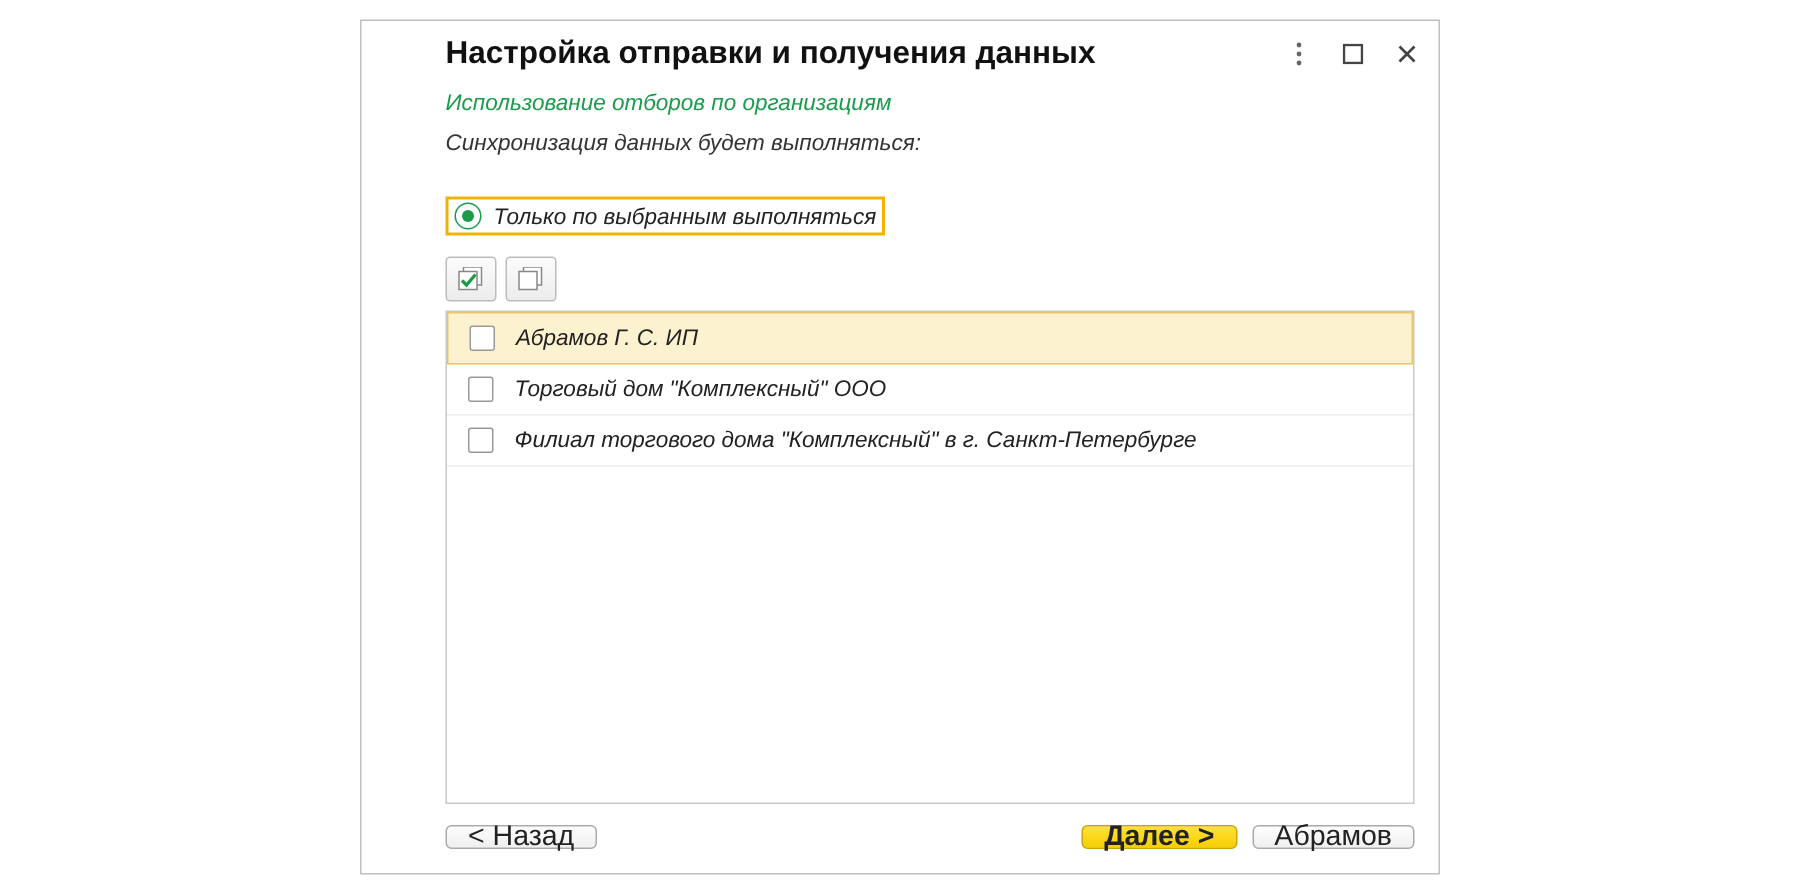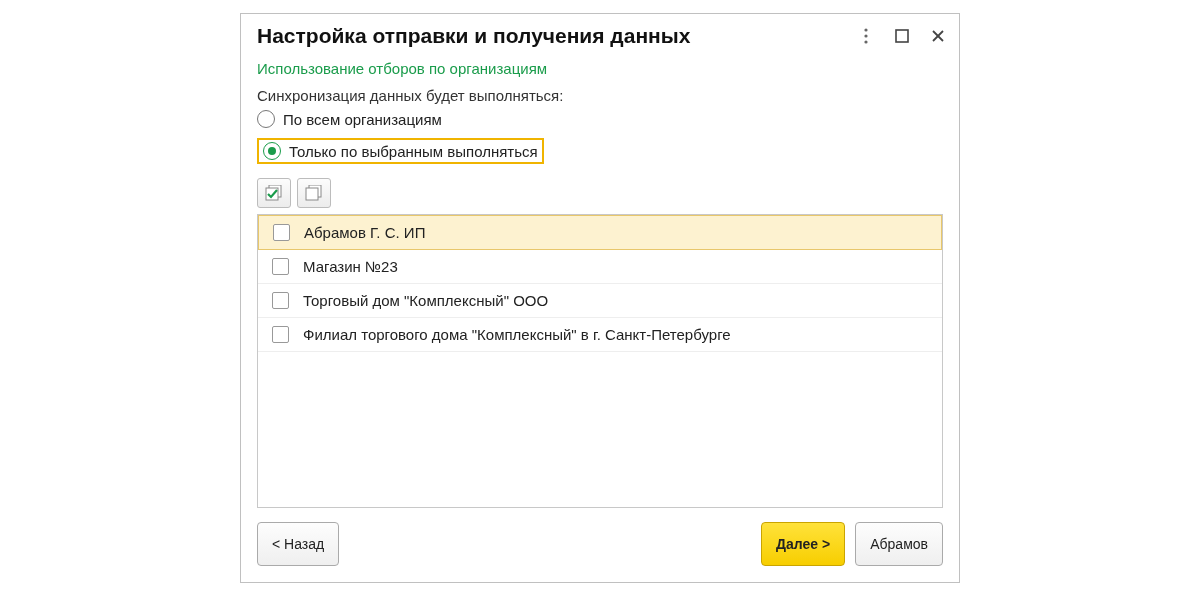--- a/index.html
+++ b/index.html
@@ -14,20 +14,21 @@
       position: relative;
     }
     .dialog {
       width: 720px;
       height: 570px;
       border: 1px solid #c0c0c0;
       background: #fff;
       display: flex;
       flex-direction: column;
       box-shadow: 0 0 0 rgba(0,0,0,0);
+      padding-left: 40px;
     }
     .title-bar {
       display: flex;
       align-items: center;
       padding: 10px 12px 8px 16px;
     }
     .title-bar h1 {
       flex: 1;
       font-size: 21px;
       font-weight: bold;
@@ -45,30 +46,31 @@
       align-items: center;
       justify-content: center;
       cursor: pointer;
       color: #555;
     }
     .content {
       padding: 4px 16px 0 16px;
       flex: 1;
       display: flex;
       flex-direction: column;
+      font-style: italic;
     }
     .section-label {
       color: #1a9c4b;
       font-size: 15px;
       margin-bottom: 10px;
     }
     .sync-desc {
       color: #333;
       font-size: 15px;
-      margin-bottom: 2px;
+      margin-bottom: 21px;
     }
     .radio-row {
       display: flex;
       align-items: center;
       gap: 8px;
       padding: 4px 0;
       font-size: 15px;
       color: #222;
     }
     .radio-outer {
@@ -145,26 +147,26 @@
       flex-shrink: 0;
     }
     .footer {
       display: flex;
       padding: 14px 16px 16px 16px;
       gap: 10px;
       align-items: center;
     }
     .footer-spacer { flex: 1; }
     .btn {
-      height: 44px;
+      height: 16px;
       padding: 0 14px;
       border: 1px solid #aaa;
       border-radius: 4px;
       background: linear-gradient(#fdfdfd, #efefef);
-      font-size: 14px;
+      font-size: 19px;
       color: #222;
       cursor: pointer;
       display: flex;
       align-items: center;
     }
     .btn.primary {
       background: linear-gradient(#ffe23a, #f7ce00);
       border-color: #caa400;
       font-weight: bold;
       margin-left: 44px;
@@ -195,24 +197,20 @@
             <line x1="12" y1="2" x2="2" y2="12" stroke="#444" stroke-width="1.8"></line>
           </svg>
       </div>
     </div>
   </div>
 
   <div class="content">
     <div class="section-label">Использование отборов по организациям</div>
     <div class="sync-desc">Синхронизация данных будет выполняться:</div>
 
-    <div class="radio-row">
-      <div class="radio-outer"></div>
-      <span>По всем организациям</span>
-    </div>
 
     <div>
       <div class="radio-row selected">
         <div class="radio-outer">
           <div class="radio-inner"></div>
         </div>
         <span>Только по выбранным выполняться</span>
       </div>
     </div>
 
@@ -232,24 +230,20 @@
       </div>
     </div>
 
     <div class="listbox">
       <div class="list-row highlight">
         <div class="chk"></div>
         <span>Абрамов Г. С. ИП</span>
       </div>
       <div class="list-row">
         <div class="chk"></div>
-        <span>Магазин №23</span>
-      </div>
-      <div class="list-row">
-        <div class="chk"></div>
         <span>Торговый дом "Комплексный" ООО</span>
       </div>
       <div class="list-row">
         <div class="chk"></div>
         <span>Филиал торгового дома "Комплексный" в г. Санкт-Петербурге</span>
       </div>
     </div>
   </div>
 
   <div class="footer">

